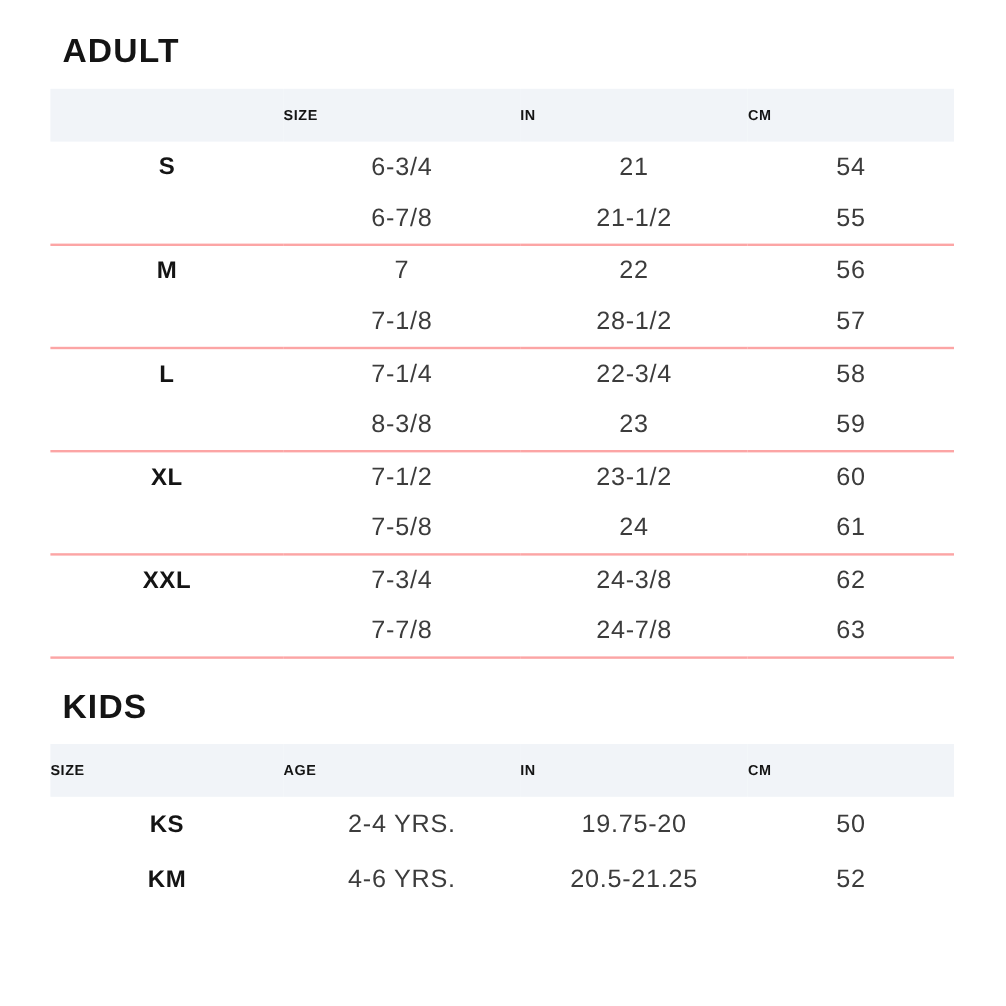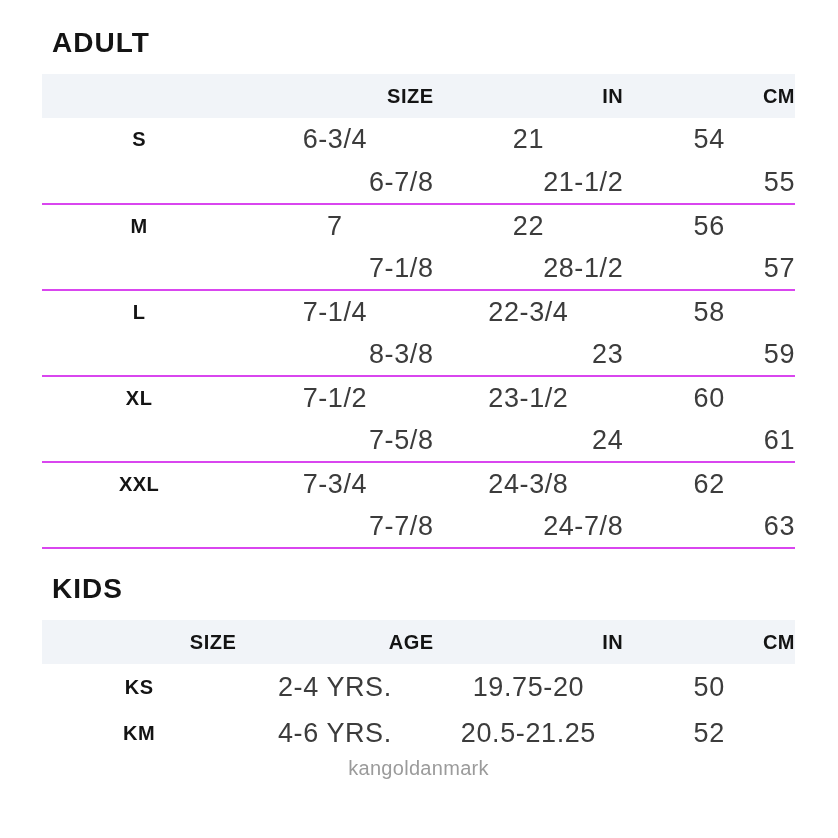--- a/index.html
+++ b/index.html
@@ -36,48 +36,47 @@
   }
   col.c1 { width: 25.8%; }
   col.c2 { width: 26.2%; }
   col.c3 { width: 25.2%; }
   col.c4 { width: 22.8%; }
   thead tr {
     background: #f1f4f8;
     height: 44px;
   }
   th {
-    font-size: 20px;
+    font-size: 12px;
     font-weight: 800;
     letter-spacing: 0.5px;
-    text-align: right;
+    text-align: left;
     color: #141414;
     padding: 0;
   }
   td {
     text-align: center;
     padding: 0;
   }
   table.adult-table tbody tr { height: 43px; }
   table.kids-table tbody tr { height: 46px; }
   td.size-label {
     font-weight: 800;
     font-size: 20px;
     color: #141414;
     letter-spacing: 0.5px;
   }
   td.value {
-    font-size: 27px;
+    font-size: 21px;
     font-weight: 400;
     color: #3c3c3c;
     letter-spacing: 0.6px;
   }
   tr.group-end td {
-    border-bottom: 2px solid #d946ef;
-    text-align: right;
+    border-bottom: 2px solid #fca5a5;
   }
   .watermark {
     width: 753px;
     text-align: center;
     font-size: 20px;
     color: #9b9b9b;
     margin-top: 1px;
     letter-spacing: 0.3px;
   }
 </style>
@@ -193,15 +192,14 @@
       </tr>
       <tr>
         <td class="size-label">KM</td>
         <td class="value">4-6 YRS.</td>
         <td class="value">20.5-21.25</td>
         <td class="value">52</td>
       </tr>
     </tbody>
   </table>
 
-  <div class="watermark">kangoldanmark</div>
 
 </div>
 
 </body></html>

